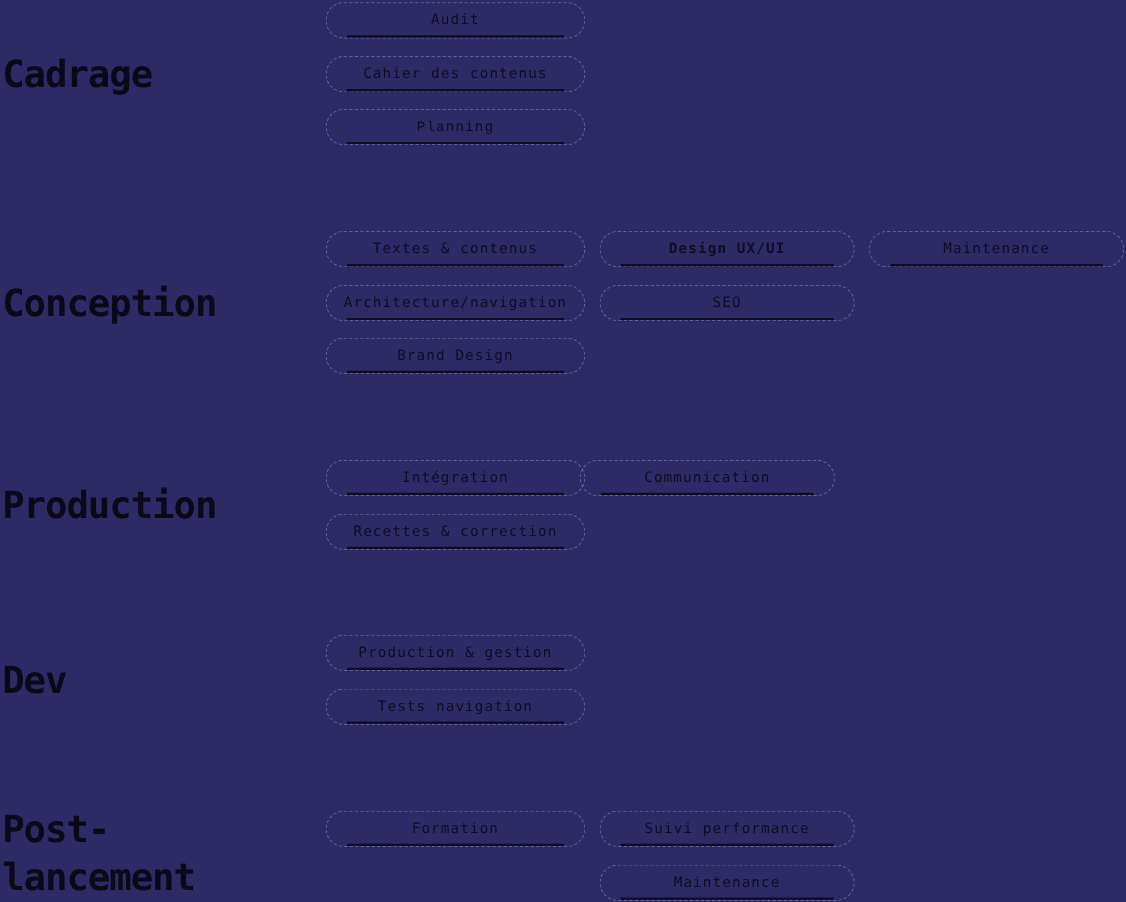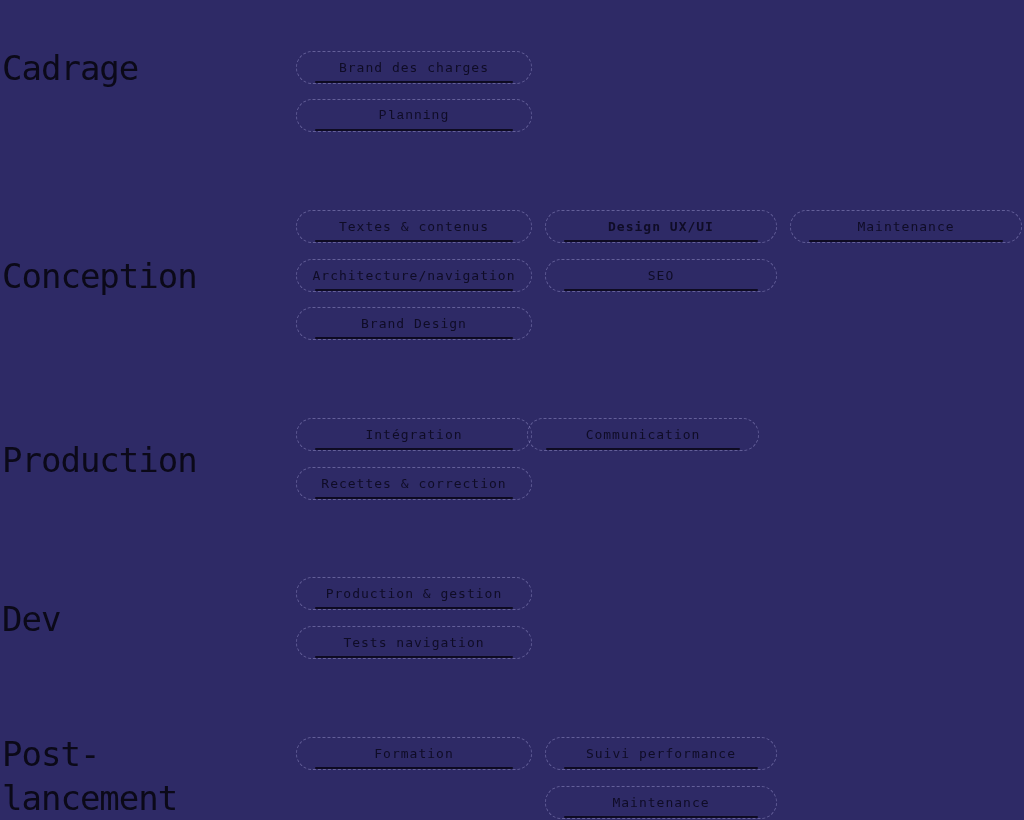--- a/index.html
+++ b/index.html
@@ -16,21 +16,21 @@
   }
   #board {
     position: absolute;
     inset: 0;
     width: 1024px;
     height: 820px;
   }
   .phase-label {
     position: absolute;
     left: 2px;
-    font-weight: normal;
+    font-weight: bold;
     font-size: 34px;
     line-height: 44px;
     letter-spacing: -1px;
     color: #0b0918;
     white-space: nowrap;
   }
   .pill {
     position: absolute;
     height: 33px;
     box-sizing: border-box;
@@ -58,22 +58,25 @@
     white-space: nowrap;
   }
 </style>
 </head>
 <body>
 
 <div id="board">
     <div class="phase-label" style="top: 46px;">
       <div>Cadrage</div>
     </div>
+    <div class="pill" style="left: 296px; top: 2px; width: 236px;">
+      <span class="pill-text">Audit</span>
+    </div>
     <div class="pill" style="left: 296px; top: 50.5px; width: 236px;">
-      <span class="pill-text">Brand des charges</span>
+      <span class="pill-text">Cahier des contenus</span>
     </div>
     <div class="pill" style="left: 296px; top: 99px; width: 236px; font-family: Liberation Mono, monospace;">
       <span class="pill-text">Planning</span>
     </div>
     <div class="phase-label" style="top: 254px;">
       <div>Conception</div>
     </div>
     <div class="pill" style="left: 296px; top: 210px; width: 236px;">
       <span class="pill-text">Textes &amp; contenus</span>
     </div>

